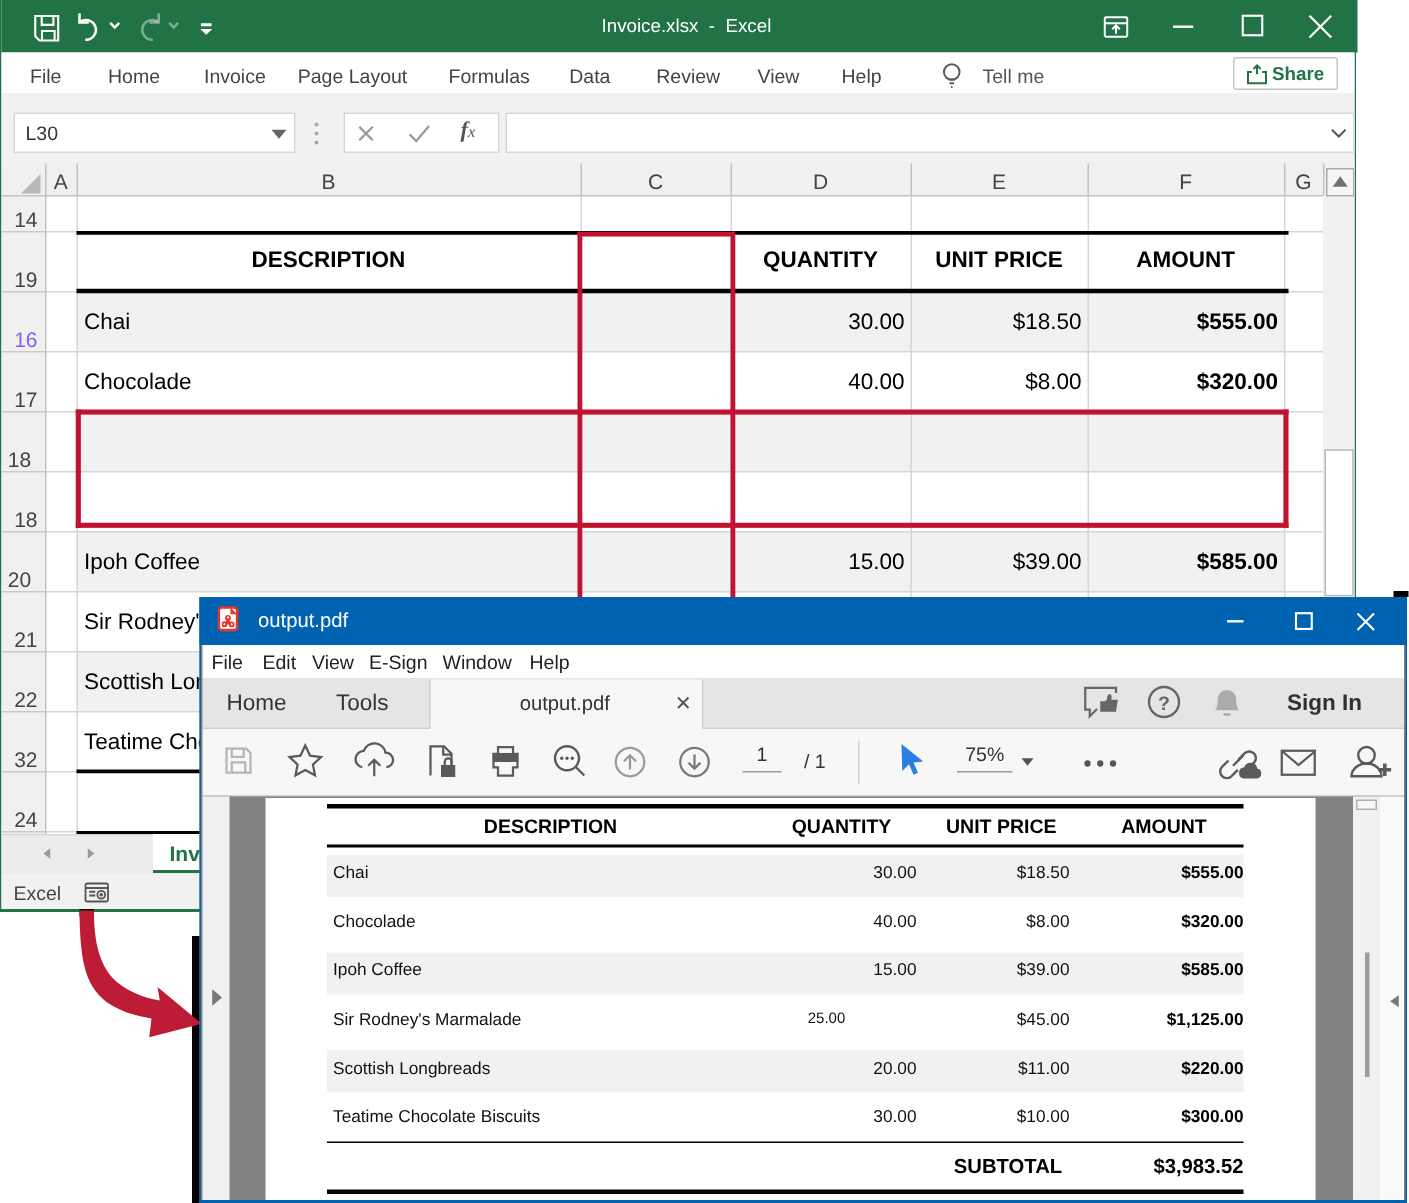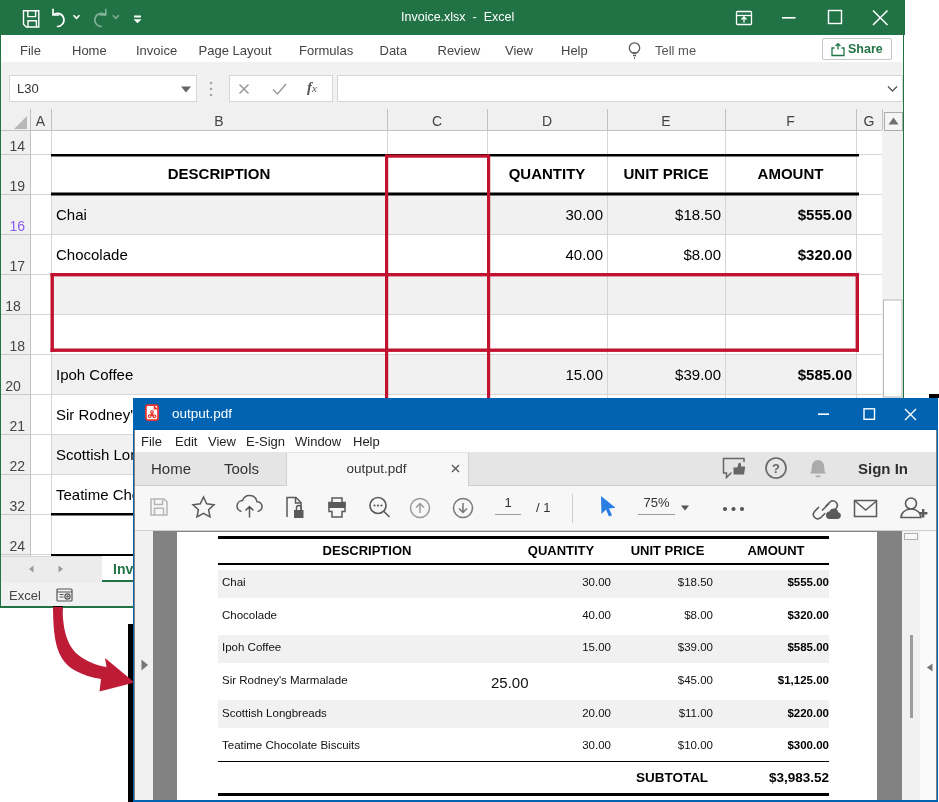--- a/index.html
+++ b/index.html
@@ -407,21 +407,21 @@
   <div class="tx" style="left:709px;top:577px;width:120px;text-align:right;font-size:11.5px;font-weight:bold;color:#000">$555.00</div>
   <div class="tx" style="left:222px;top:609.5px;font-size:11.5px;color:#111">Chocolade</div>
   <div class="tx" style="left:491px;top:609.5px;width:120px;text-align:right;font-size:11.5px;color:#111">40.00</div>
   <div class="tx" style="left:593px;top:609.5px;width:120px;text-align:right;font-size:11.5px;color:#111">$8.00</div>
   <div class="tx" style="left:709px;top:609.5px;width:120px;text-align:right;font-size:11.5px;font-weight:bold;color:#000">$320.00</div>
   <div class="tx" style="left:222px;top:642px;font-size:11.5px;color:#111">Ipoh Coffee</div>
   <div class="tx" style="left:491px;top:642px;width:120px;text-align:right;font-size:11.5px;color:#111">15.00</div>
   <div class="tx" style="left:593px;top:642px;width:120px;text-align:right;font-size:11.5px;color:#111">$39.00</div>
   <div class="tx" style="left:709px;top:642px;width:120px;text-align:right;font-size:11.5px;font-weight:bold;color:#000">$585.00</div>
   <div class="tx" style="left:222px;top:674.5px;font-size:11.5px;color:#111">Sir Rodney's Marmalade</div>
-  <div class="tx" style="left:491px;top:674.5px;width:120px;text-align:left;font-size:15px;color:#111">25.00</div>
+  <div class="tx" style="left:491px;top:674.5px;width:120px;text-align:center;font-size:10px;color:#111">25.00</div>
   <div class="tx" style="left:593px;top:674.5px;width:120px;text-align:right;font-size:11.5px;color:#111">$45.00</div>
   <div class="tx" style="left:709px;top:674.5px;width:120px;text-align:right;font-size:11.5px;font-weight:bold;color:#000">$1,125.00</div>
   <div class="tx" style="left:222px;top:707.5px;font-size:11.5px;color:#111">Scottish Longbreads</div>
   <div class="tx" style="left:491px;top:707.5px;width:120px;text-align:right;font-size:11.5px;color:#111">20.00</div>
   <div class="tx" style="left:593px;top:707.5px;width:120px;text-align:right;font-size:11.5px;color:#111">$11.00</div>
   <div class="tx" style="left:709px;top:707.5px;width:120px;text-align:right;font-size:11.5px;font-weight:bold;color:#000">$220.00</div>
   <div class="tx" style="left:222px;top:740px;font-size:11.5px;color:#111">Teatime Chocolate Biscuits</div>
   <div class="tx" style="left:491px;top:740px;width:120px;text-align:right;font-size:11.5px;color:#111">30.00</div>
   <div class="tx" style="left:593px;top:740px;width:120px;text-align:right;font-size:11.5px;color:#111">$10.00</div>
   <div class="tx" style="left:709px;top:740px;width:120px;text-align:right;font-size:11.5px;font-weight:bold;color:#000">$300.00</div>

